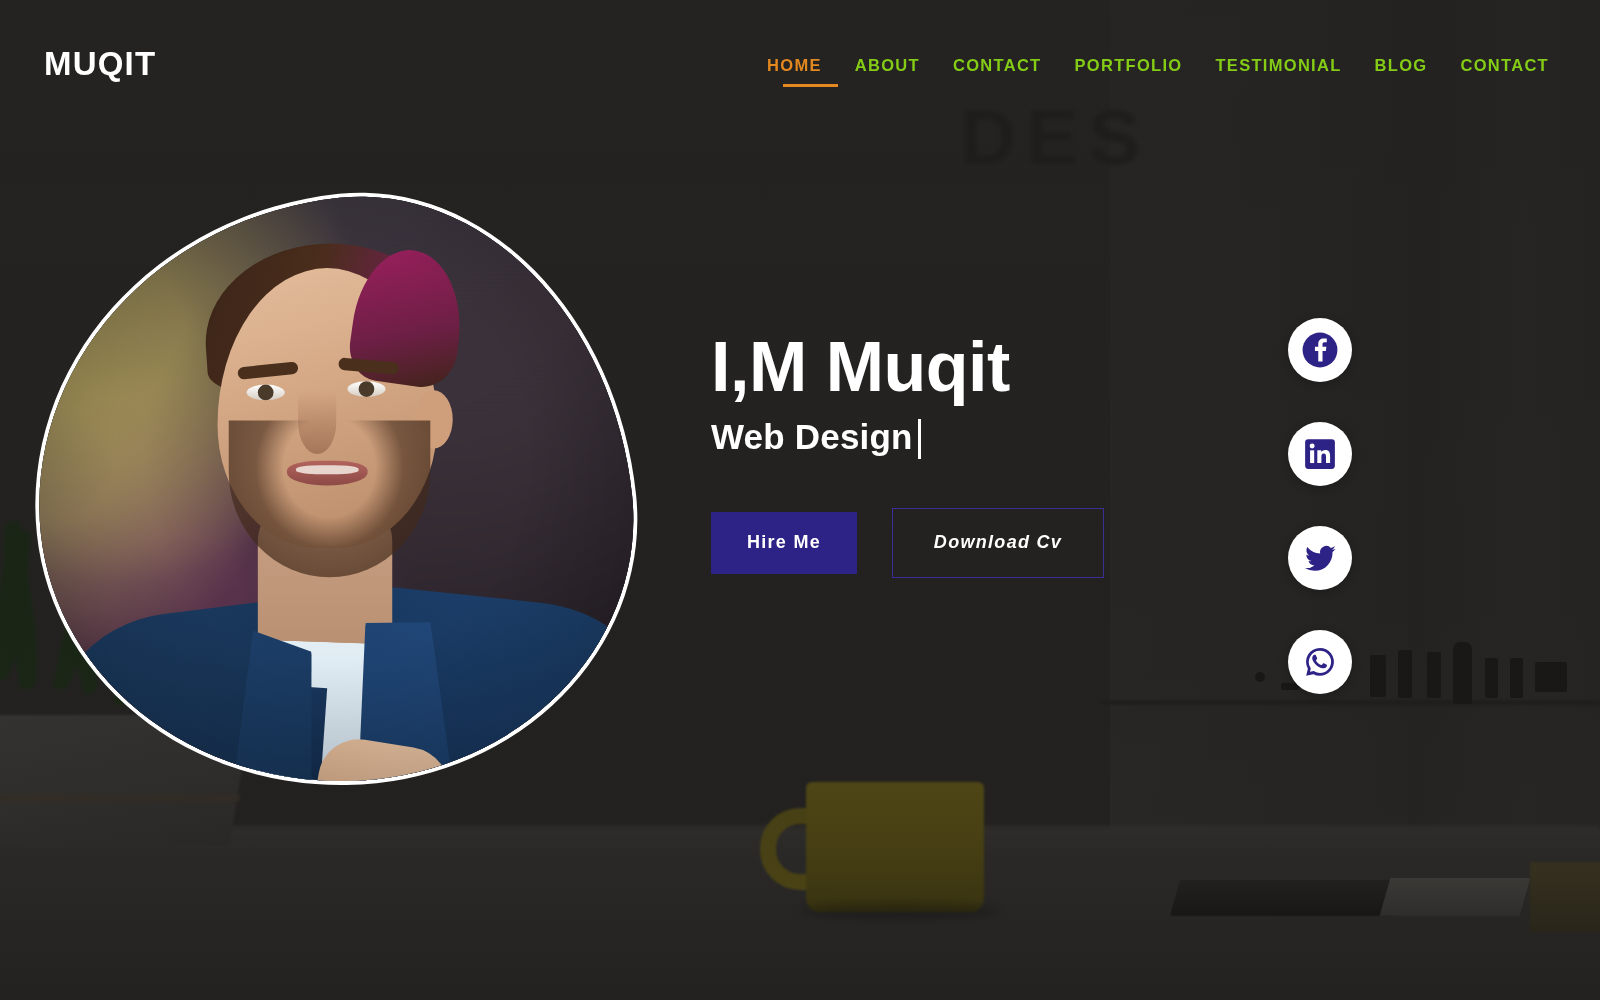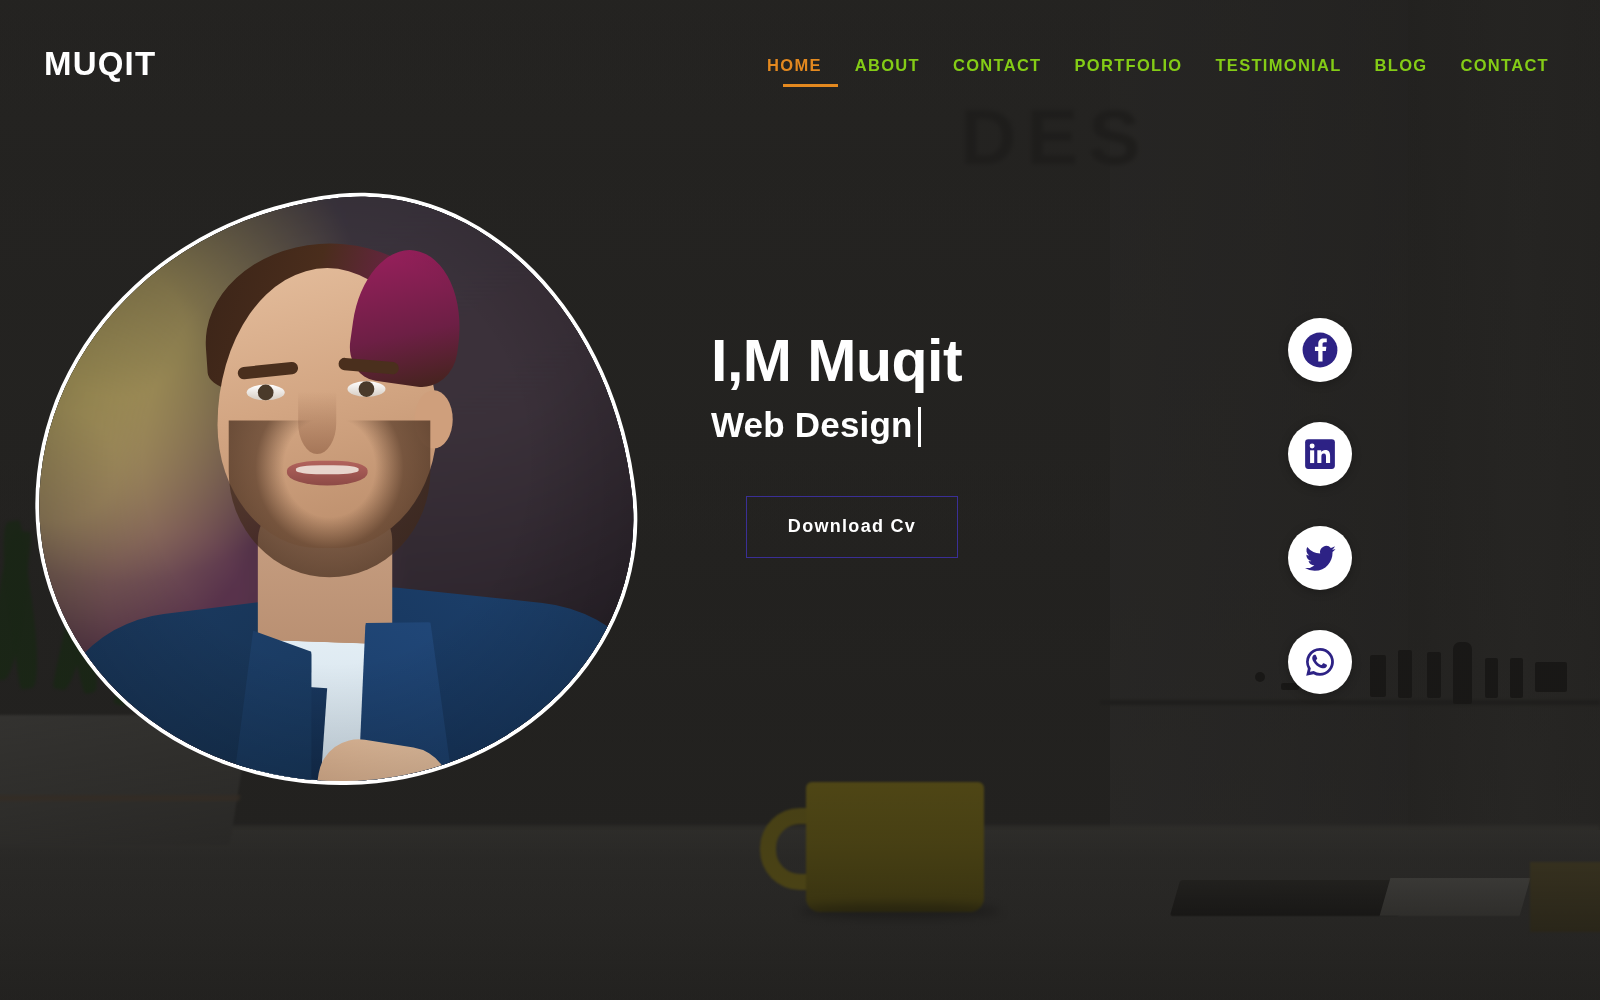--- a/index.html
+++ b/index.html
@@ -283,21 +283,21 @@
 
   
   .hero {
     position:absolute; left:711px; top:330px; z-index:18;
   }
   .hero-greet {
     font-size:34px; font-weight:700; color:#ffffff; letter-spacing:.4px;
     line-height:1.2; margin-bottom:10px;
   }
   .hero-name {
-    font-size:59px; font-weight:700; color:#ffffff;
+    font-size:70px; font-weight:700; color:#ffffff;
     letter-spacing:-0.5px; line-height:1.08; margin-bottom:4px;
   }
   .hero-role-row { display:flex; align-items:center; height:54px; }
   .hero-role {
     font-size:35px; font-weight:700; color:#ffffff; letter-spacing:.2px;
   }
   .type-cursor {
     display:inline-block; width:3px; height:40px;
     background:#ffffff; margin-left:5px; margin-bottom:-4px;
   }
@@ -305,23 +305,24 @@
   .btn {
     font-size:18px; font-weight:700; letter-spacing:1.3px;
     display:flex; align-items:center; justify-content:center;
     cursor:pointer; user-select:none;
   }
   .btn-primary {
     width:146px; height:62px;
     background:#2d2285; color:#ffffff;
   }
   .btn-outline {
-    width:212px; height:62px; margin-left:35px;
+    width:212px; height:70px; margin-left:35px;
     background:transparent; color:#ffffff;
     border:1.5px solid #3a2f96;
+    font-style:italic;
   }
 
   
   .social {
     position:absolute; left:1288px; top:318px; z-index:19;
     display:flex; flex-direction:column; gap:40px;
   }
   .social-btn {
     width:64px; height:64px; border-radius:50%;
     background:#ffffff;
@@ -427,20 +428,21 @@
     </div>
   </div>
 
   <div class="hero">
     <div class="hero-name">I,M Muqit</div>
     <div class="hero-role-row">
       <span class="hero-role">Web Design</span>
       <span class="type-cursor"></span>
     </div>
     <div class="hero-buttons">
+      <div class="btn btn-primary">Hire Me</div>
       <div class="btn btn-outline">Download Cv</div>
     </div>
   </div>
 
   <div class="social">
 
     <div class="social-btn">
       <span>
         <svg width="38" height="38" viewBox="0 0 24 24">
           <circle cx="12" cy="12" r="11" fill="#2d2285"></circle>

